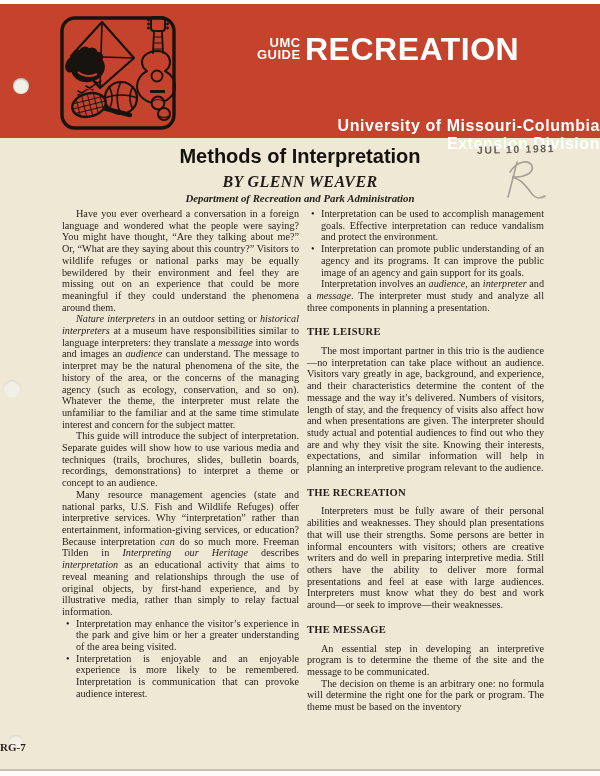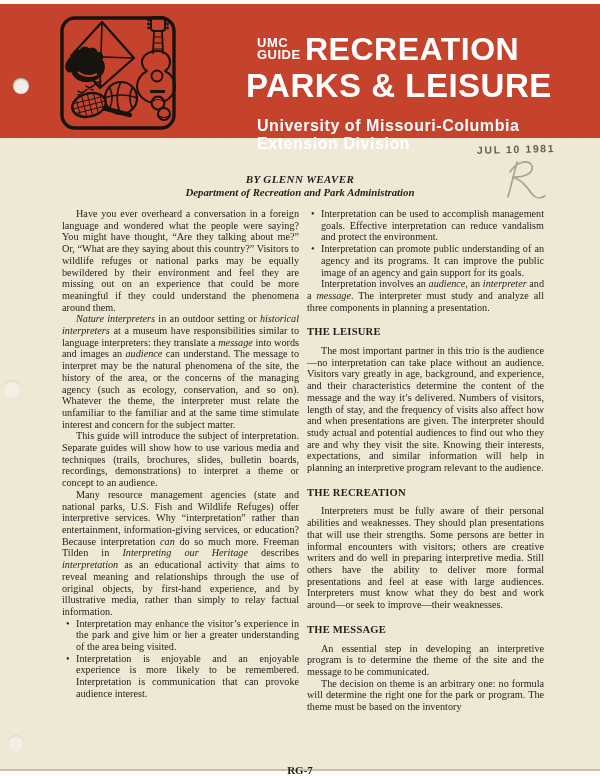--- a/index.html
+++ b/index.html
@@ -15,59 +15,59 @@
   
   .band {
     position:absolute; left:0; top:4px; width:600px; height:134px;
     background:var(--red,#c5432c);
   }
   .logo-box { position:absolute; left:58px; top:10px; width:120px; height:118px; }
   .hole { border-radius:50%; position:absolute; }
   .hole-top { left:13px; top:78px; width:16px; height:16px; background:#f2efe8; box-shadow:inset 0 1px 2px rgba(0,0,0,.3); }
   .hole-mid { left:3px; top:380px; width:18px; height:18px; background:#f3efe4; box-shadow:inset 0 1px 2px rgba(0,0,0,.12); }
   .hole-bot { left:8px; top:735px; width:16px; height:16px; background:#f3efe4; box-shadow:inset 0 1px 2px rgba(0,0,0,.12); }
-  .masthead { position:absolute; left:0; top:0; width:600px; height:138px; color:#fff; font-family:"Liberation Sans", sans-serif; }
+  .masthead { position:absolute; left:0; top:0; width:600px; height:138px; color:#fff; font-family:"Liberation Sans", sans-serif;text-align:right; }
   .umc-stack { position:absolute; left:257px; top:33px; font-size:13px; font-weight:bold; line-height:12px; letter-spacing:.5px; }
   .m-rec { position:absolute; left:305px; top:30px; font-size:32px; font-weight:bold; letter-spacing:.5px; line-height:30px; }
   .m-parks { position:absolute; left:246px; top:66px; font-size:33px; font-weight:bold; letter-spacing:.5px; line-height:32px; }
   .m-univ { position:absolute; left:257px; top:113px; font-size:16px; font-weight:bold; letter-spacing:.55px; }
   
   .doc-title {
     position:absolute; left:0; top:145px; width:600px; text-align:center;
     font-family:"Liberation Sans", sans-serif; font-size:20px; font-weight:bold; color:#15120f;
   }
   .stamp {
     position:absolute; left:477px; top:143px;
     font-family:"Liberation Sans", sans-serif; font-size:10.5px; font-weight:bold;
     letter-spacing:1.6px; color:var(--stamp,#57524b); transform:rotate(-1.5deg); opacity:.92;
     white-space:nowrap;
   }
   .pencil-r { position:absolute; left:498px; top:155px; }
   .byline-wrap { position:absolute; left:0; top:173px; width:600px; text-align:center; font-weight:bold; font-style:italic; }
-  .byline-author { font-size:11px; letter-spacing:.4px; }
+  .byline-author { font-size:16px; letter-spacing:.4px; }
   .byline-dept { font-size:10.8px; margin-top:1px; }
   
   .columns {
     position:absolute; left:62px; top:208px; width:495px;
     display:flex; gap:8px;
     font-size:10.2px; line-height:11.7px; text-align:justify;
   }
   .col { width:237px; }
   .body-p { margin:0; }
   .body-p.indent { text-indent:14px; }
   .bullets { list-style:none; margin:0; padding:0 0 0 14px; }
   .col-left .bullets { margin-top:0; }
   .bullets li { position:relative; }
   .bullets li::before { content:"\2022"; position:absolute; left:-10px; top:0; }
   .section-heading {
     font-size:10.6px; font-weight:bold; letter-spacing:.2px; text-align:left;
     margin:13px 0 7px 0;
   }
   
-  .footer { position:absolute; left:0; top:741px; width:600px; text-align:center; font-size:11px; font-weight:bold;margin-top:23px; }
+  .footer { position:absolute; left:0; top:741px; width:600px; font-size:11px; font-weight:bold; }
   svg .ln { stroke:#17130f; fill:none; stroke-width:2.2; stroke-linecap:round; stroke-linejoin:round; }
   svg .fil { fill:#17130f; stroke:none; }
 </style>
 </head>
 <body>
 
 <div class="page">
   <div class="paper"></div>
 
   <div class="band">
@@ -130,29 +130,29 @@
           <path d="M101,102 q5,3 10,0" class="ln" style="stroke-width:1.2"></path>
         </g>
       </svg>
     </div>
     <div class="masthead">
       <div class="umc-stack">
         <div>UMC</div>
         <div>GUIDE</div>
       </div>
       <div class="m-rec">RECREATION</div>
-      <div class="m-parks">PARKS &amp; LEISURE</div>
       <div class="m-univ">University of Missouri-Columbia Extension Division</div>
     </div>
   </div>
 
   <div class="hole hole-top"></div>
   <div class="hole hole-mid"></div>
   <div class="hole hole-bot"></div>
 
+  <div class="doc-title">Methods of Interpretation</div>
   <div class="stamp">JUL 10 1981</div>
   <div class="pencil-r">
     <svg width="52" height="50" viewBox="0 0 52 50">
       <path d="M19,7 C16,19 13,31 10,42 M12,17 C19,6 31,4 34,11 C36,18 26,23 14,22 C23,24 29,32 34,39 C37,43 42,44 47,41" style="stroke:var(--pencil,#a89e95); stroke-width:1.6; fill:none; stroke-linecap:round"></path>
     </svg>
   </div>
   <div class="byline-wrap">
     <div class="byline-author">BY GLENN WEAVER</div>
     <div class="byline-dept">Department of Recreation and Park Administration</div>
   </div>

